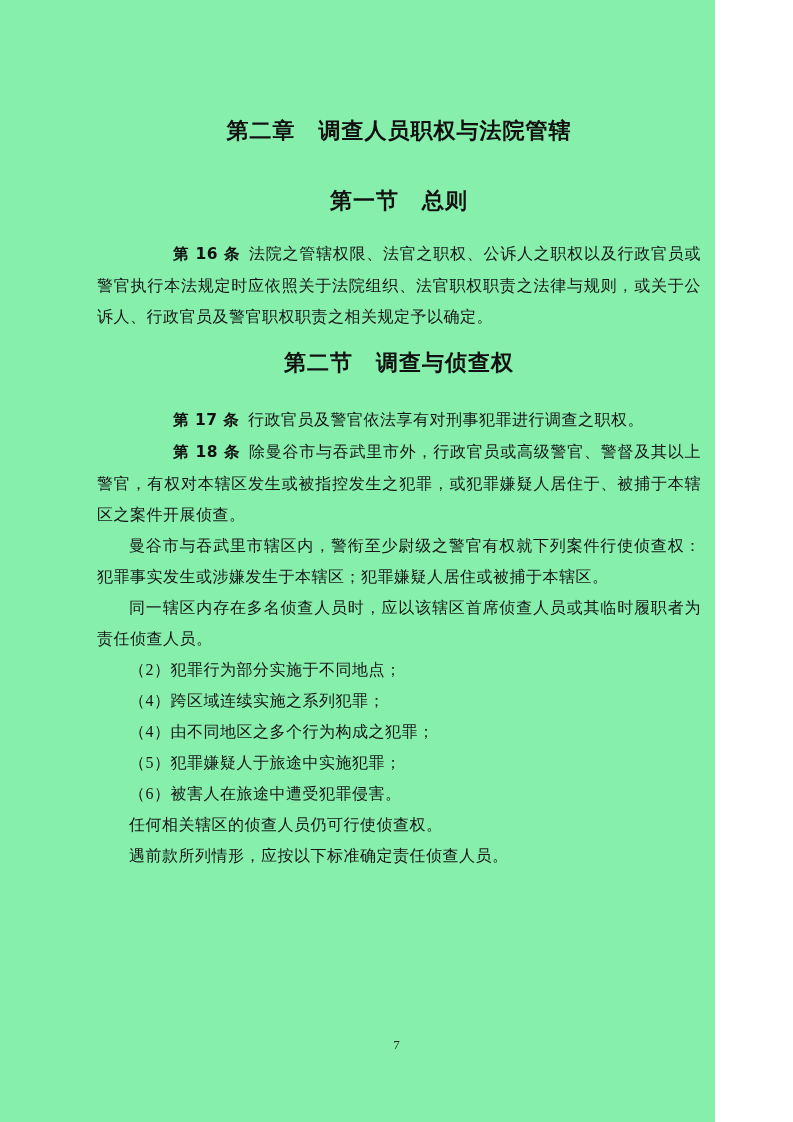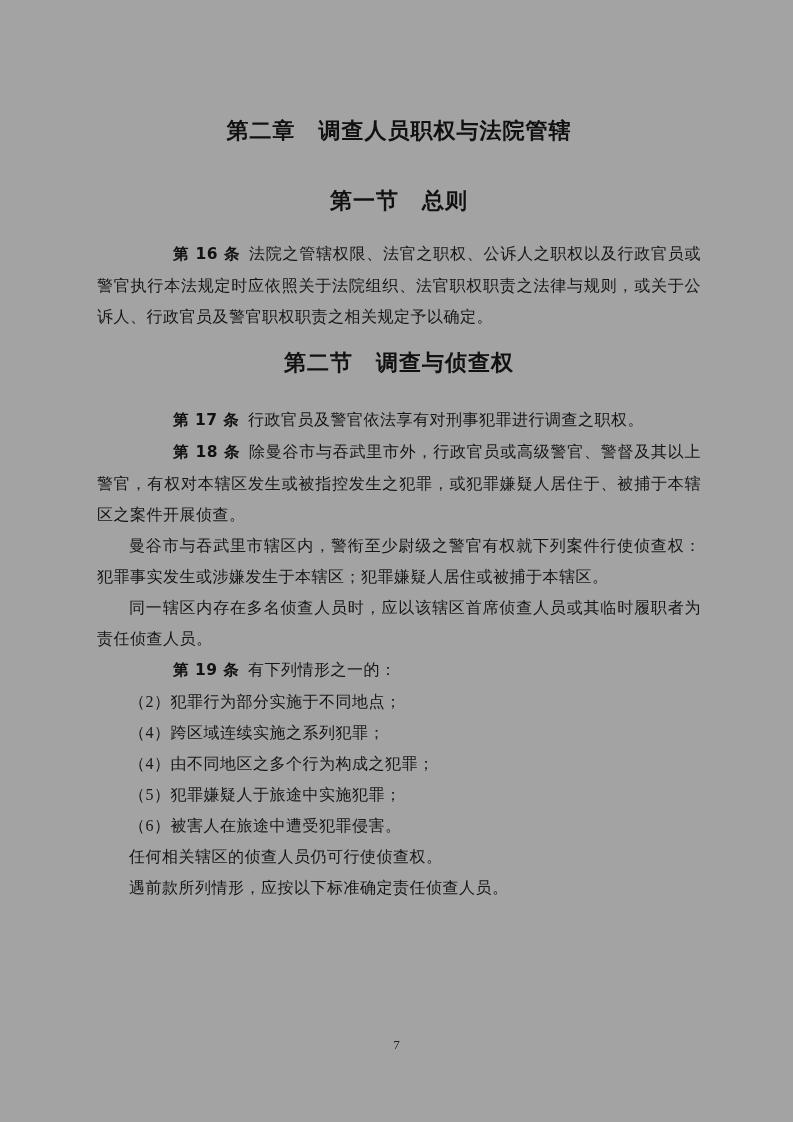--- a/index.html
+++ b/index.html
@@ -9,23 +9,23 @@
   }
   body {
     width: 793px;
     height: 1122px;
     position: relative;
     font-family: "Liberation Serif", "DejaVu Serif", serif;
     color: #161616;
   }
   .page {
     position: relative;
-    width: 793px;
+    width: 715px;
     height: 1122px;
-    background: #a3a3a3;
+    background: #86efac;
     overflow: hidden;
   }
   .content {
     position: absolute;
     left: 97px;
     top: 0;
     width: 604px;
     padding-top: 118px;
   }
   .chapter-heading {
@@ -107,23 +107,20 @@
     <p class="body-para first-of-block">
       <span class="art-label">第 17 条</span><span>行政官员及警官依法享有对刑事犯罪进行调查之职权。</span>
     </p>
 
     <p class="body-para">
       <span class="art-label">第 18 条</span><span>除曼谷市与吞武里市外，行政官员或高级警官、警督及其以上警官，有权对本辖区发生或被指控发生之犯罪，或犯罪嫌疑人居住于、被捕于本辖区之案件开展侦查。</span>
     </p>
     <p class="body-para">曼谷市与吞武里市辖区内，警衔至少尉级之警官有权就下列案件行使侦查权：犯罪事实发生或涉嫌发生于本辖区；犯罪嫌疑人居住或被捕于本辖区。</p>
     <p class="body-para">同一辖区内存在多名侦查人员时，应以该辖区首席侦查人员或其临时履职者为责任侦查人员。</p>
 
-    <p class="body-para">
-      <span class="art-label">第 19 条</span><span>有下列情形之一的：</span>
-    </p>
     <p class="body-para">（2）犯罪行为部分实施于不同地点；</p>
     <p class="body-para">（4）跨区域连续实施之系列犯罪；</p>
     <p class="body-para">（4）由不同地区之多个行为构成之犯罪；</p>
     <p class="body-para">（5）犯罪嫌疑人于旅途中实施犯罪；</p>
     <p class="body-para">（6）被害人在旅途中遭受犯罪侵害。</p>
     <p class="body-para">任何相关辖区的侦查人员仍可行使侦查权。</p>
     <p class="body-para">遇前款所列情形，应按以下标准确定责任侦查人员。</p>
 
   </div>
 

